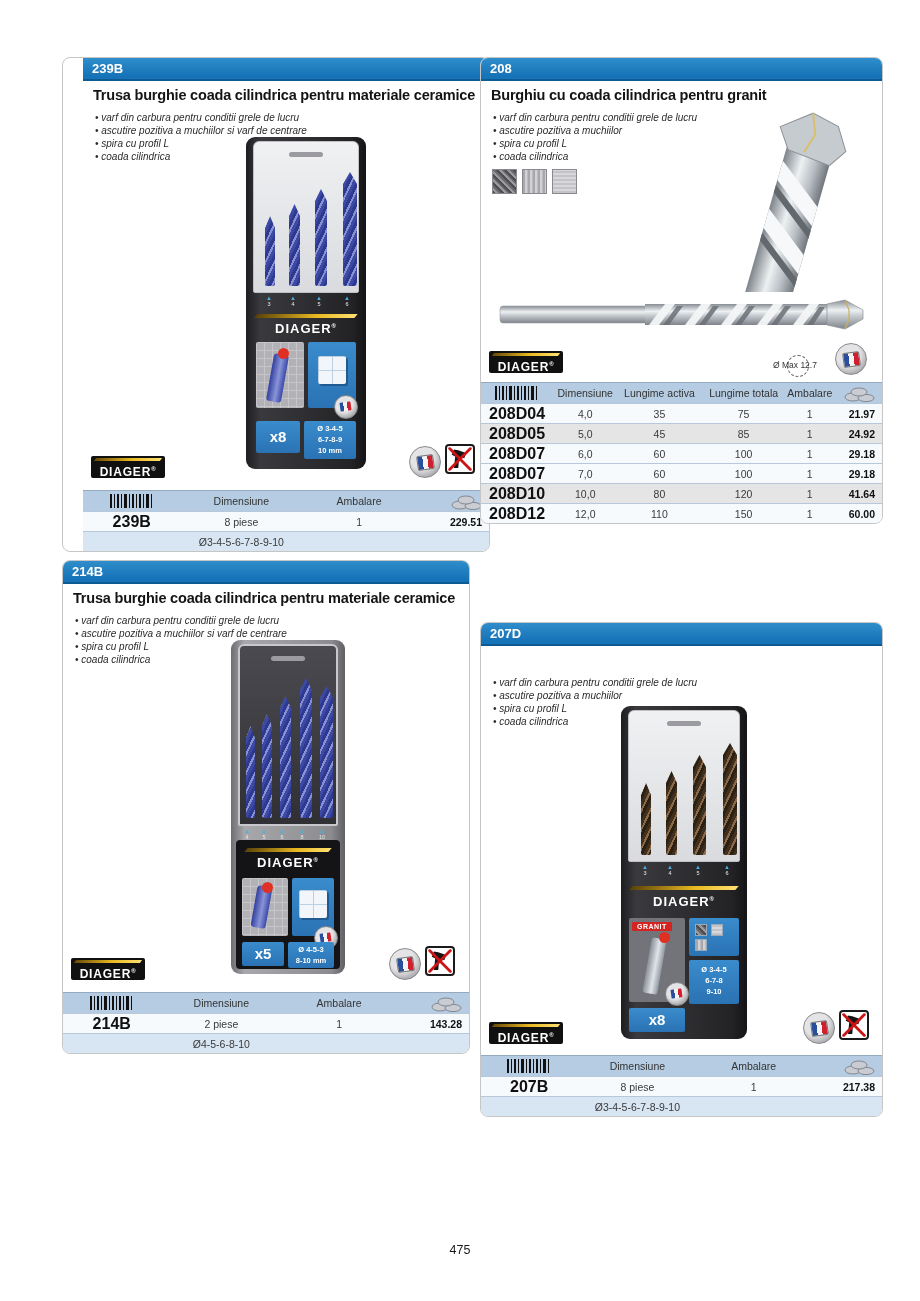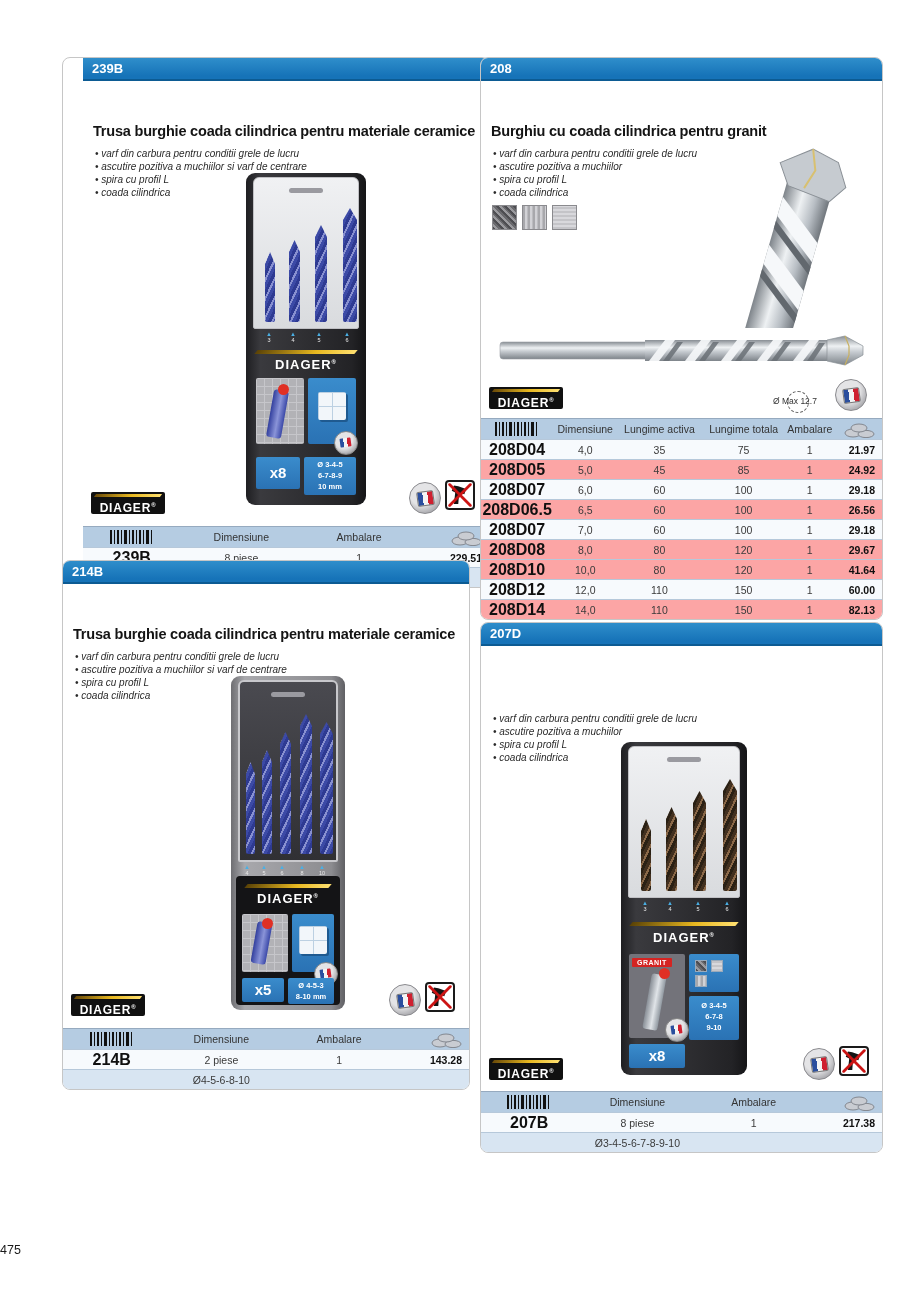--- a/index.html
+++ b/index.html
@@ -4,21 +4,21 @@
 <style>
   html,body{margin:0;padding:0;}
   body{width:920px;height:1301px;position:relative;background:#fff;
        font-family:"Liberation Sans", sans-serif;color:#222;overflow:hidden;}
 
   
   .section{position:absolute;border:1px solid #c6c6c6;border-radius:8px;overflow:hidden;background:#fff;}
   .sec-header{height:23px;background:linear-gradient(180deg,#2f8ecb 0%,#1673b8 85%);
               border-bottom:2px solid #0c5b93;color:#fff;font-weight:bold;font-size:13px;
               line-height:21px;padding-left:9px;box-sizing:border-box;}
-  .sec-body{position:relative;background:#fff;margin-top:36px;}
+  .sec-body{position:relative;background:#fff;}
   .sec-title{position:absolute;left:10px;top:6px;font-size:14.5px;font-weight:bold;color:#141414;letter-spacing:-0.2px;}
   .bullets{position:absolute;left:12px;top:30px;font-size:10px;font-style:italic;color:#2a2a2a;}
   .bullet{line-height:13px;}
   .bullet::before{content:"• ";}
 
   
   .brand{position:absolute;width:74px;height:22px;background:#101010;border-radius:2px;text-align:center;}
   .brand::before{content:"";position:absolute;top:2px;left:4px;right:4px;height:3px;
                  background:linear-gradient(90deg,#6a4a08,#e8b820 55%,#ffe070);transform:skewX(-35deg);}
   .brand .btxt{position:relative;color:#fff;font-weight:bold;font-size:12px;letter-spacing:0.8px;line-height:26px;}
@@ -36,21 +36,21 @@
   .omax .circ{position:absolute;left:14px;top:-5px;width:20px;height:20px;border:1px dashed #666;border-radius:50%;}
   .omax .txt{position:relative;}
 
   
   .ptable{width:100%;border-collapse:collapse;table-layout:fixed;font-size:10.5px;color:#3a3a3a;}
   .ptable td{text-align:center;vertical-align:middle;height:19px;padding:0;border-top:1px solid #b6c8da;overflow:hidden;}
   .ptable tr.head td{background:#b5cce2;height:20px;border-top:1px solid #96aabf;color:#333;font-size:10.5px;}
   .ptable td.code{font-weight:bold;color:#101010;font-size:16px;}
   .ptable td.price{font-weight:bold;color:#101010;text-align:right;padding-right:7px;}
   .row-a{background:#f7fafd;}
-  .row-b{background:#fca5a5;}
+  .row-b{background:#e5e5e5;}
   .row-foot{background:#d8e5f2;}
   .bc-svg{vertical-align:middle;}
   .coins{float:right;margin-right:6px;margin-top:2px;}
 
   
   .pkg{position:absolute;border-radius:9px;}
   .pkg-dark{background:linear-gradient(90deg,#1e1e21,#3a3a3e 12%,#232326 88%,#151517);}
   .pkg-gray{background:linear-gradient(90deg,#6e6e72,#a8a8ac 12%,#8c8c90 88%,#606064);}
   .pkg-window{position:absolute;left:7px;right:7px;top:4px;border-radius:6px 6px 2px 2px;
               background:linear-gradient(180deg,#f0f1f3,#d9dbde);border:1px solid #c0c0c4;}
@@ -88,21 +88,21 @@
   .pkg-count{font-weight:bold;font-size:15px;line-height:32px;}
   .size-line{font-weight:bold;font-size:7.5px;line-height:11px;}
   .granit-tag{position:absolute;left:3px;top:4px;background:#d42422;color:#fff;font-weight:bold;
               font-size:7px;padding:1px 5px;border-radius:1px;letter-spacing:0.5px;}
   .tex{position:absolute;width:25px;height:25px;border:1px solid #8a8a8e;box-sizing:border-box;}
   .tex1{background:repeating-linear-gradient(45deg,#4e4e52 0 2px,#9a9a9e 2px 4px,#6a6a6e 4px 6px);}
   .tex2{background:repeating-linear-gradient(90deg,#a8a8ac 0 2px,#d2d2d6 2px 4px,#bcbcc0 4px 5px);}
   .tex3{background:repeating-linear-gradient(0deg,#c4c4c8 0 2px,#d8d8dc 2px 4px);}
   .tex-sm{position:absolute;width:12px;height:12px;border:1px solid #9ab;box-sizing:border-box;}
 
-  .page-num{position:absolute;left:0;right:0;top:1243px;font-size:12.5px;color:#1a1a1a;}
+  .page-num{position:absolute;left:0;right:0;top:1243px;text-align:center;font-size:12.5px;color:#1a1a1a;}
 </style>
 </head>
 <body>
 
 <div class="section" style="left:62px;top:57px;width:406px;padding-left:20px;">
   <div class="sec-header">239B</div>
   <div class="sec-body" style="height:409px;">
     <div class="sec-title">Trusa burghie coada cilindrica pentru materiale ceramice</div>
     <div class="bullets">
       <div class="bullet">varf din carbura pentru conditii grele de lucru</div>
@@ -352,67 +352,43 @@
           <td class="price">24.92</td>
         </tr>
     <tr class="row-a">
           <td class="code">208D07</td>
           <td>6,0</td>
           <td>60</td>
           <td>100</td>
           <td>1</td>
           <td class="price">29.18</td>
         </tr>
-    <tr class="row-b">
-          <td class="code">208D06.5</td>
-          <td>6,5</td>
-          <td>60</td>
-          <td>100</td>
-          <td>1</td>
-          <td class="price">26.56</td>
-        </tr>
     <tr class="row-a">
           <td class="code">208D07</td>
           <td>7,0</td>
           <td>60</td>
           <td>100</td>
           <td>1</td>
           <td class="price">29.18</td>
-        </tr>
-    <tr class="row-b">
-          <td class="code">208D08</td>
-          <td>8,0</td>
-          <td>80</td>
-          <td>120</td>
-          <td>1</td>
-          <td class="price">29.67</td>
         </tr>
     <tr class="row-b">
           <td class="code">208D10</td>
           <td>10,0</td>
           <td>80</td>
           <td>120</td>
           <td>1</td>
           <td class="price">41.64</td>
         </tr>
     <tr class="row-a">
           <td class="code">208D12</td>
           <td>12,0</td>
           <td>110</td>
           <td>150</td>
           <td>1</td>
           <td class="price">60.00</td>
-        </tr>
-    <tr class="row-b">
-          <td class="code">208D14</td>
-          <td>14,0</td>
-          <td>110</td>
-          <td>150</td>
-          <td>1</td>
-          <td class="price">82.13</td>
         </tr>
   </tbody>
     </table>
 </div>
 
 <div class="section" style="left:62px;top:560px;width:406px;">
   <div class="sec-header">214B</div>
   <div class="sec-body" style="height:408px;">
     <div class="sec-title">Trusa burghie coada cilindrica pentru materiale ceramice</div>
     <div class="bullets">

